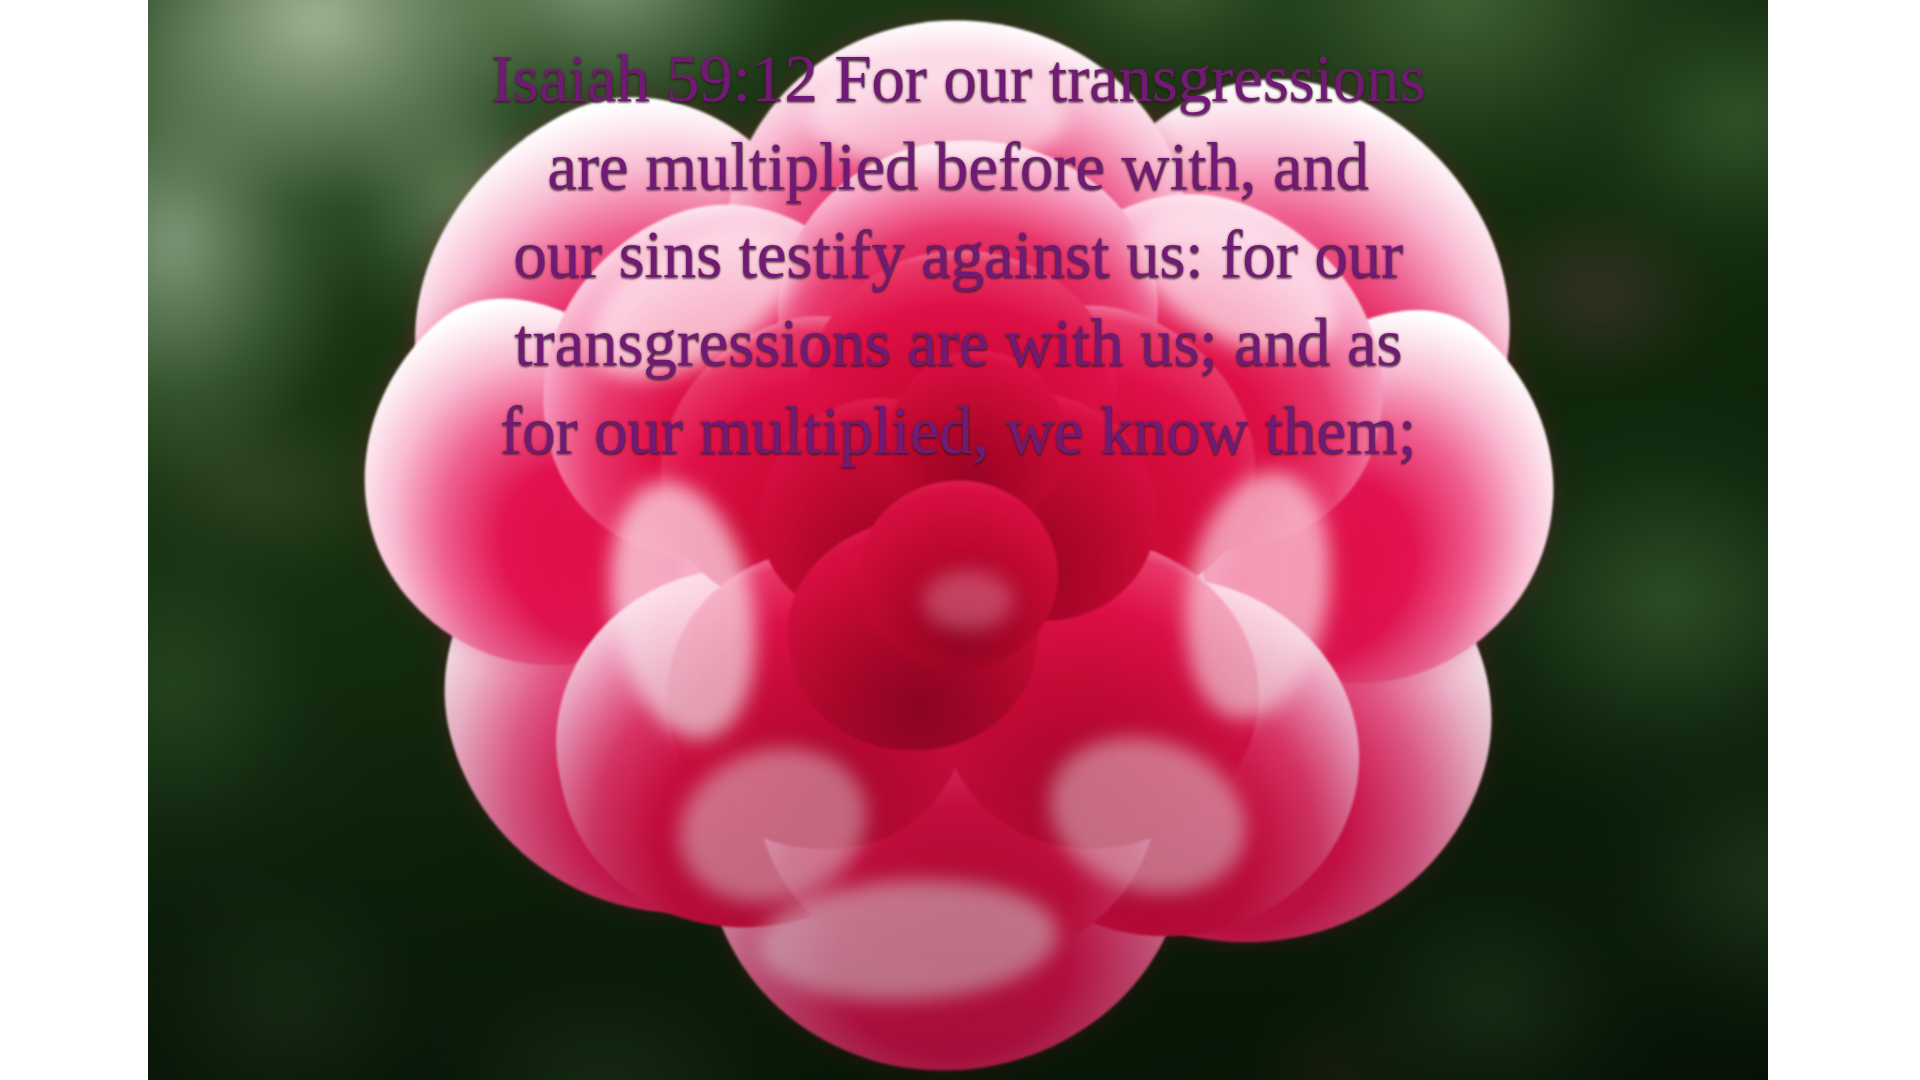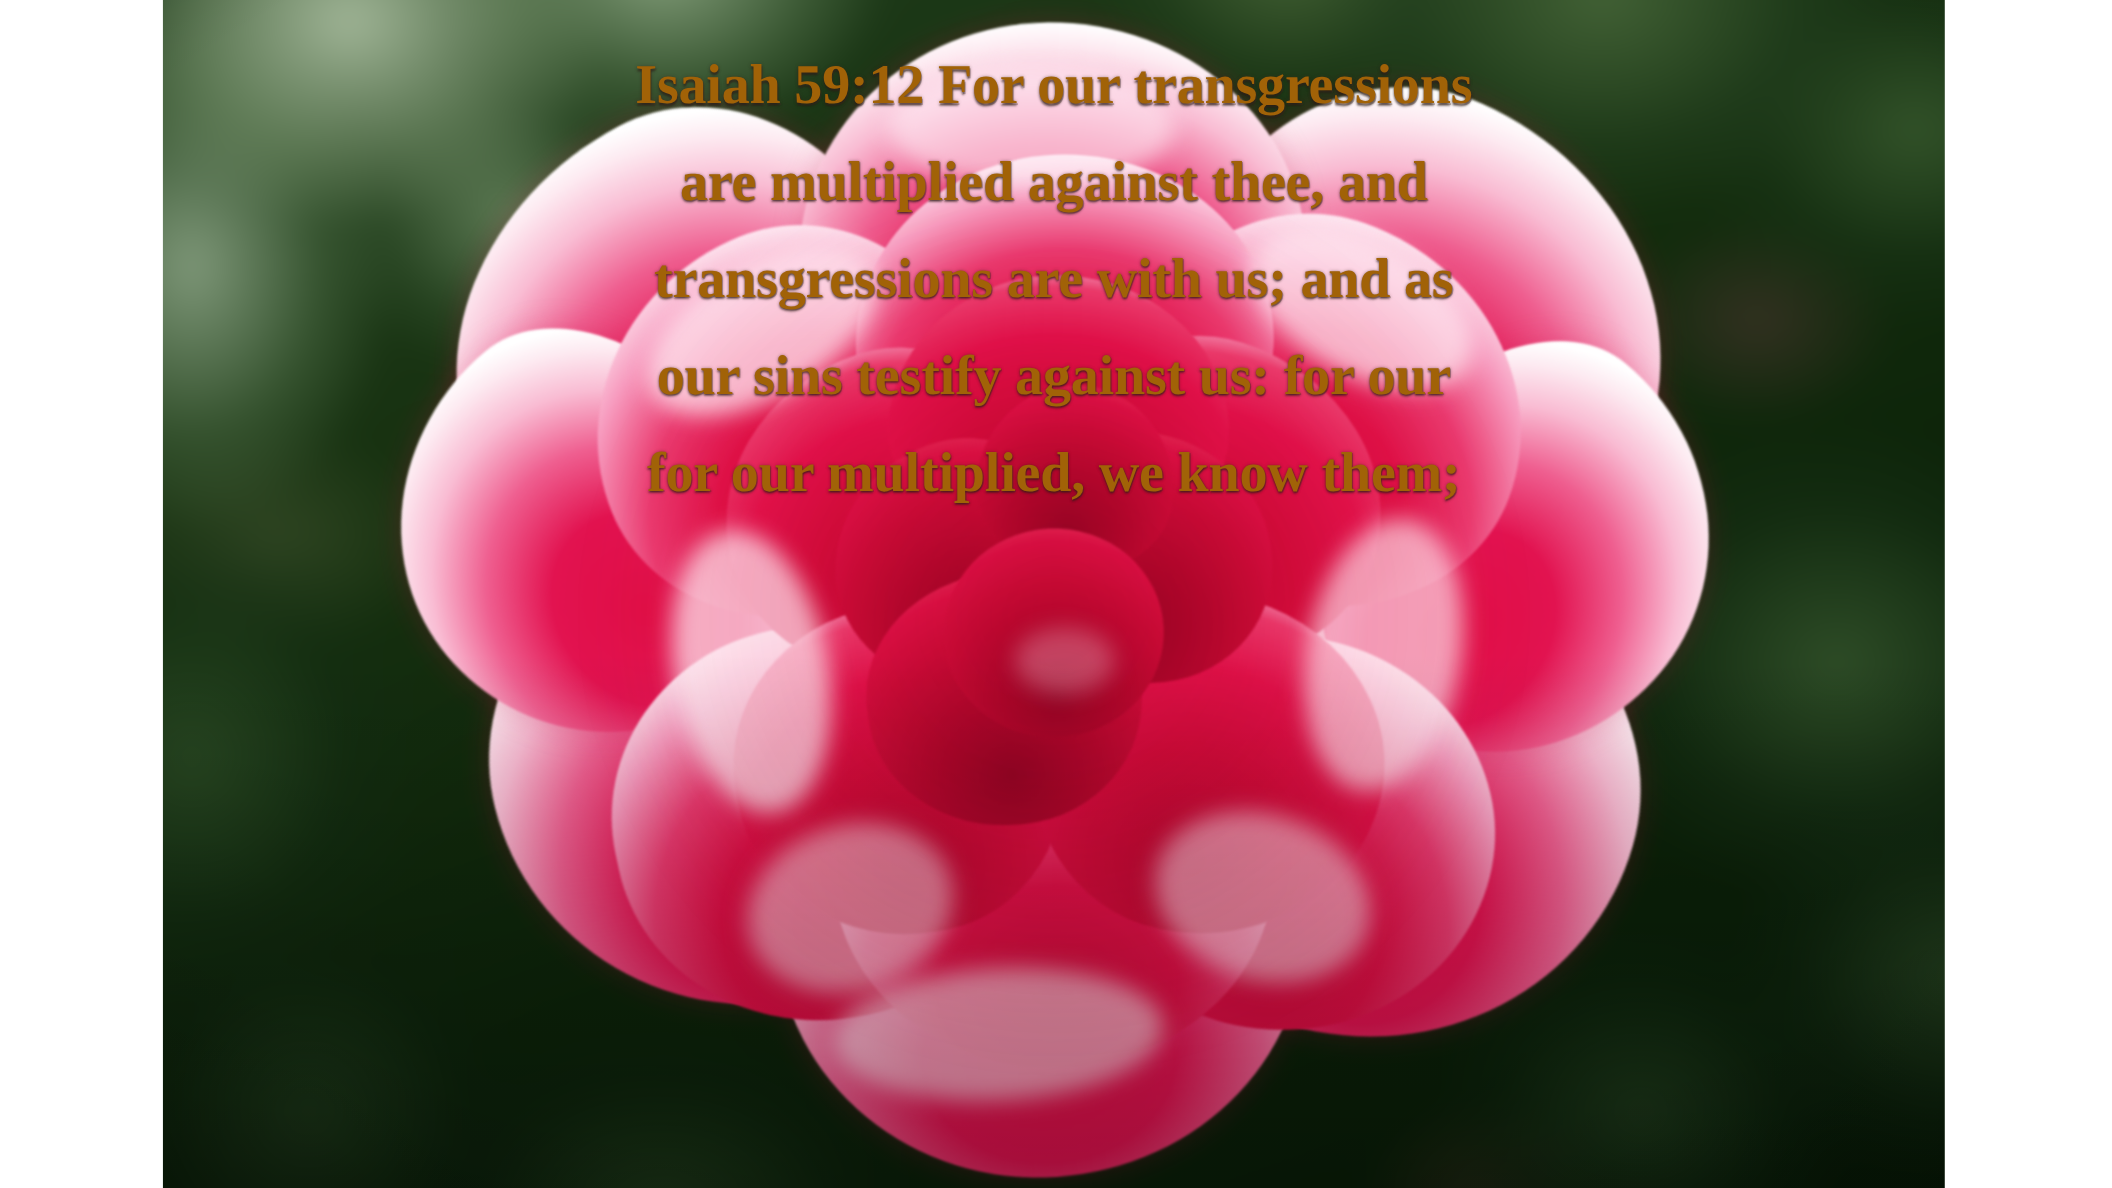--- a/index.html
+++ b/index.html
@@ -124,24 +124,24 @@
     left: 148px;
     top: 34px;
     width: 1620px;
     text-align: center;
     z-index: 40;
     pointer-events: none;
   }
 
   .verse-line {
     display: block;
-    color: #a16207;
+    color: #701a75;
     font-family: "Liberation Serif", "DejaVu Serif", serif;
-    font-weight: bold;
-    font-size: 51px;
+    font-weight: normal;
+    font-size: 67px;
     line-height: 88px;
     letter-spacing: -0.2px;
     white-space: nowrap;
     text-shadow:
       0 2px 2px rgba(40,25,20,0.55),
       0 0 3px rgba(60,35,30,0.45),
       1px 1px 0 rgba(70,45,40,0.30);
   }
 
   
@@ -206,22 +206,22 @@
 
       <div class="highlight" style="left:0; top:0; width:1060px; height:1020px; filter:blur(22px);
                   background:radial-gradient(ellipse 50% 50% at 50% 50%, rgba(200,10,55,0.18) 0%, rgba(230,40,90,0.06) 55%, rgba(255,255,255,0) 80%);"></div>
     </div>
 
     <div class="vignette"></div>
   </div>
 
   <div id="verse">
     <span class="verse-line">Isaiah 59:12 For our transgressions</span>
-    <span class="verse-line">are multiplied against thee, and</span>
+    <span class="verse-line">are multiplied before with, and</span>
+    <span class="verse-line">our sins testify against us: for our</span>
     <span class="verse-line">transgressions are with us; and as</span>
-    <span class="verse-line">our sins testify against us: for our</span>
     <span class="verse-line">for our multiplied, we know them;</span>
   </div>
 
   <div class="margin margin-left"></div>
   <div class="margin margin-right"></div>
 
 </div>
 
 </body></html>

